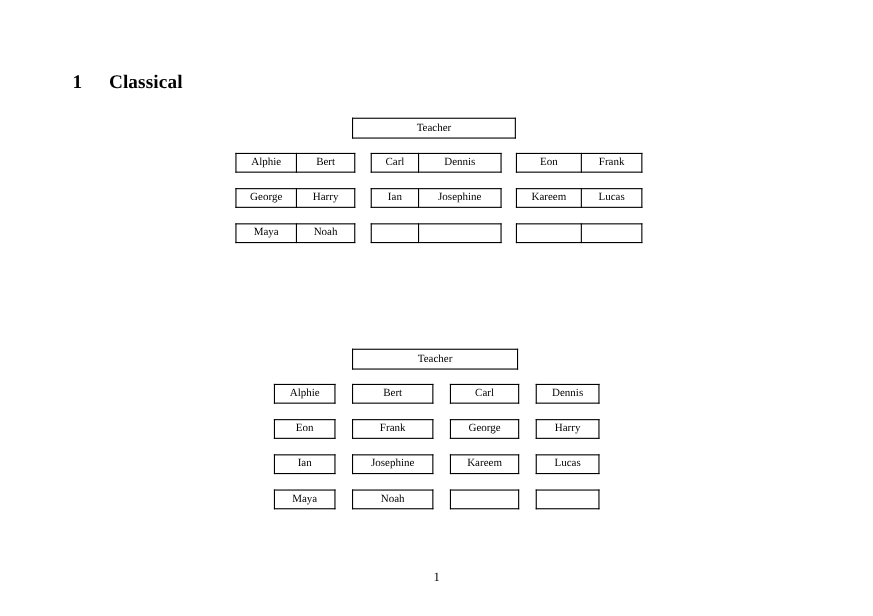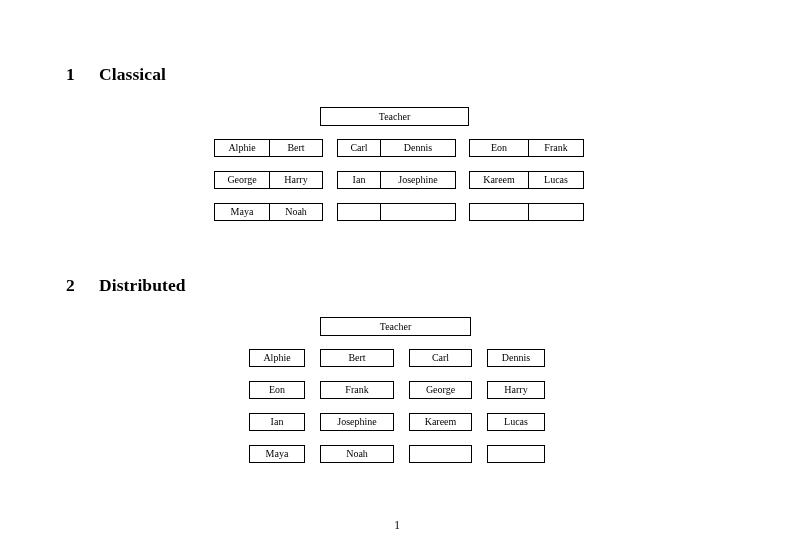--- a/index.html
+++ b/index.html
@@ -192,23 +192,20 @@
     </table>
   <table class="tbl s1-row s1-gC s1-r3">
     <tbody>
         <tr>
       <td class="c1">&nbsp;</td>
       <td class="c2">&nbsp;</td>
     </tr>
   </tbody>
     </table>
 
-  <div class="section-heading" id="heading-distributed">
-    <span class="sec-num">2</span><span>Distributed</span>
-  </div>
 
   <table class="tbl" id="s2-teacher">
     <tbody>
         <tr>
       <td>Teacher</td>
     </tr>
   </tbody>
     </table>
 
   <table class="tbl s2-cell s2-col1 s2-r1">

